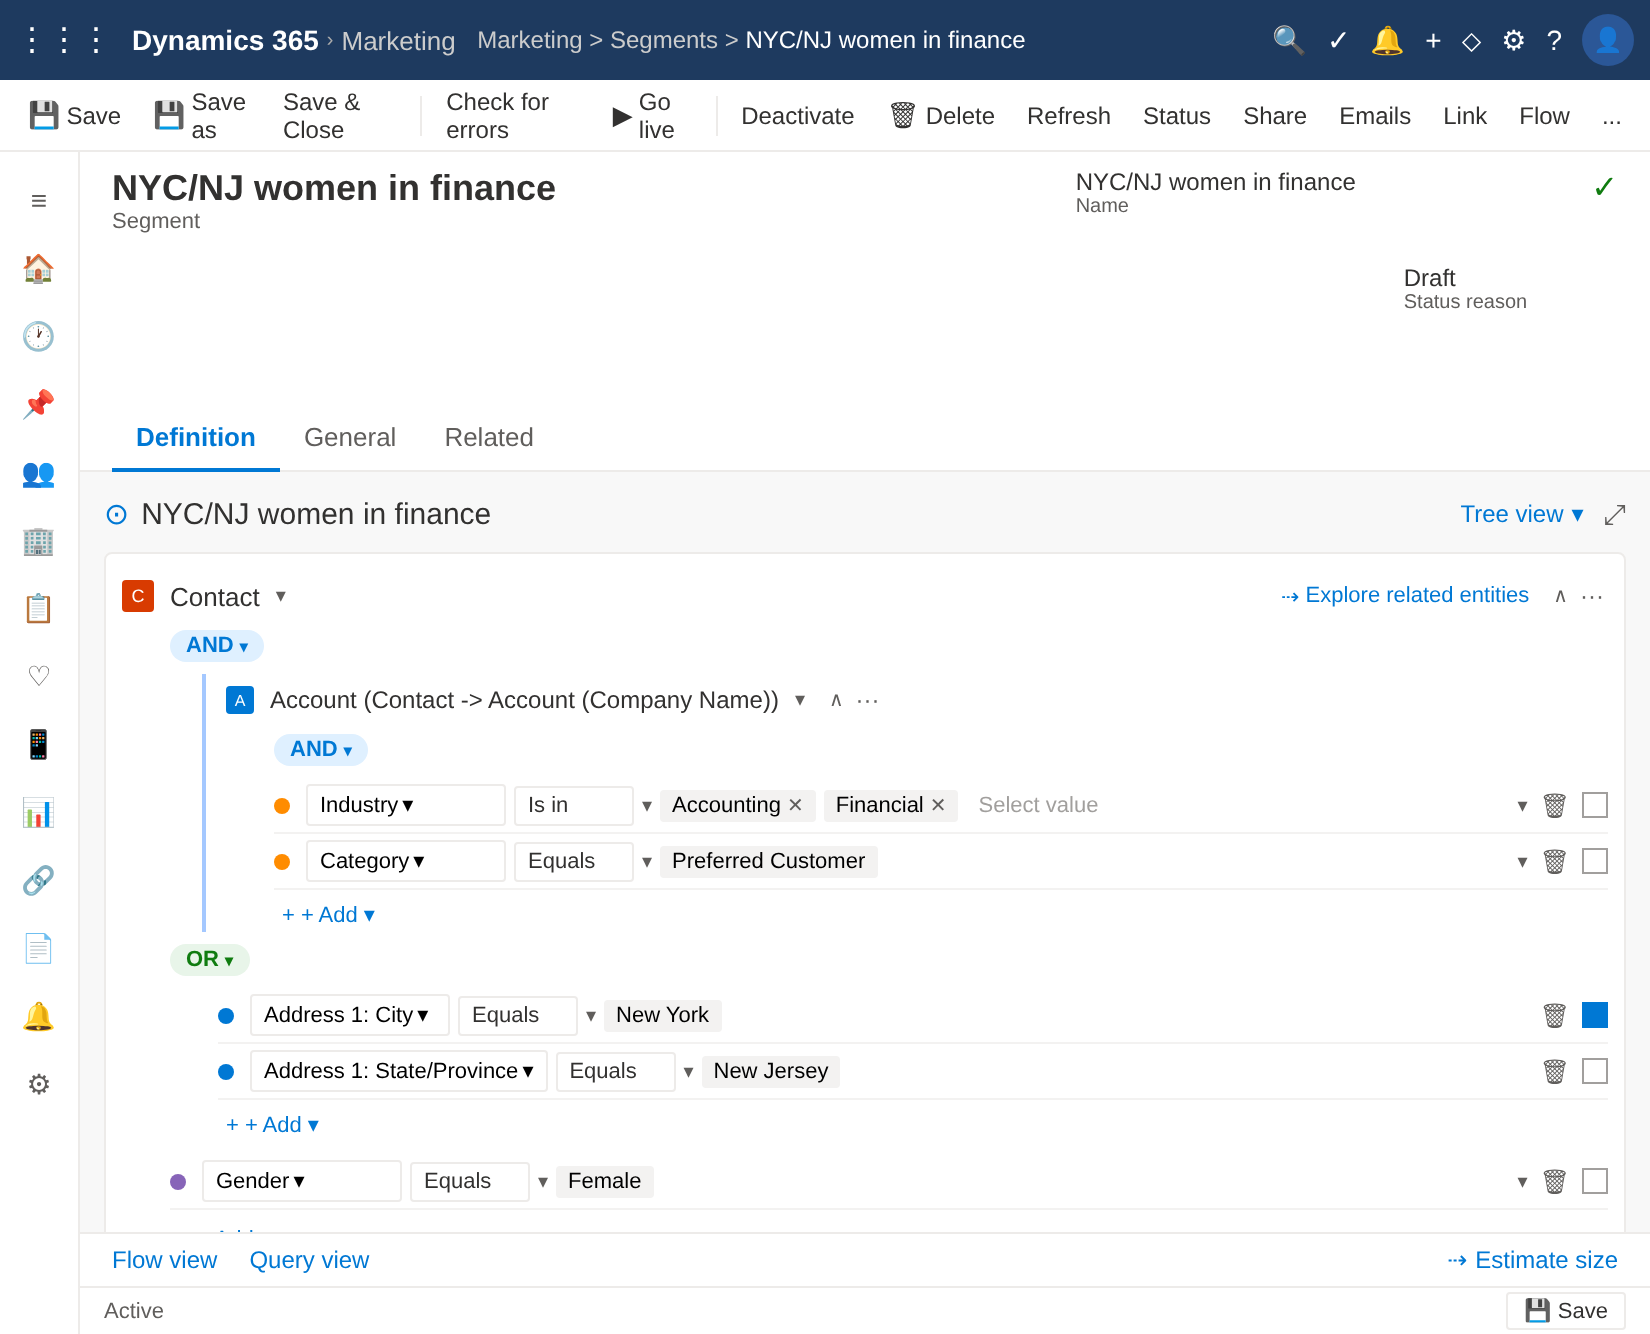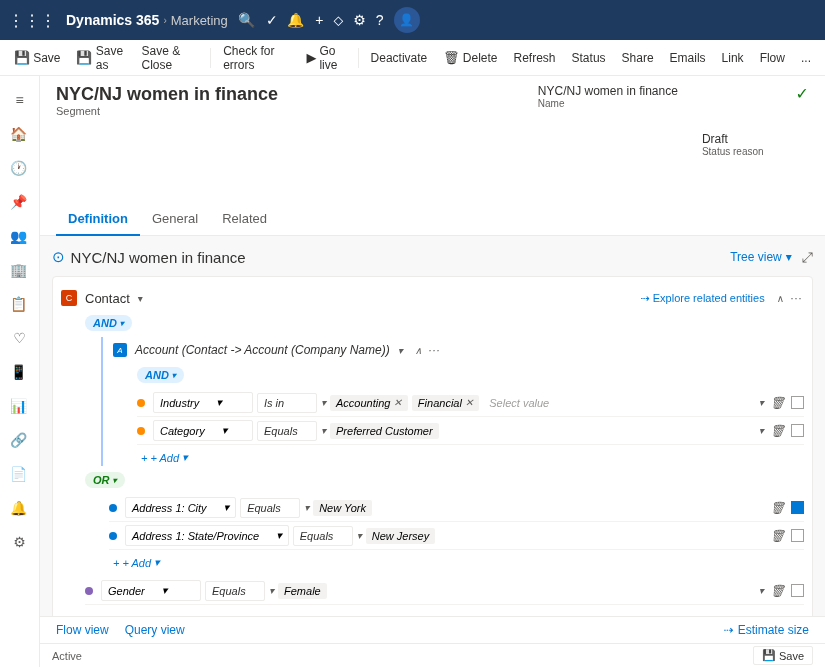--- a/index.html
+++ b/index.html
@@ -134,21 +134,21 @@
     .condition-row {
       display: flex; align-items: center; gap: 4px; padding: 3px 0;
       border-bottom: 1px solid #f3f2f1;
     }
     .condition-icon { width: 8px; height: 8px; border-radius: 50%; margin-right: 4px; }
     .condition-icon.orange { background: #ff8c00; }
     .condition-icon.blue { background: #0078d4; }
     .condition-icon.purple { background: #8764b8; }
 
     .field-select {
-      display: flex; align-items: center; gap: 17px;
+      display: flex; align-items: center; gap: 2px;
       border: 1px solid #edebe9; padding: 3px 6px; border-radius: 2px;
       background: white; cursor: pointer; min-width: 100px; font-size: 11px; text-align: center;
     }
     .operator-select {
       border: 1px solid #edebe9; padding: 3px 6px; border-radius: 2px;
       background: white; cursor: pointer; min-width: 60px; font-size: 11px; color: #323130;
     }
     .value-tag {
       display: inline-flex; align-items: center; gap: 3px;
       background: #f3f2f1; padding: 2px 6px; border-radius: 2px; font-size: 11px;
@@ -197,20 +197,23 @@
   </style>
 </head>
 <body>
 
 <div class="top-nav">
   <span class="waffle-icon">⋮⋮⋮</span>
   <span class="app-name">Dynamics 365</span>
   <span class="nav-arrow">›</span>
   <span class="nav-module">Marketing</span>
   <span class="nav-arrow"> &nbsp;</span>
+  <span class="breadcrumb">
+    Marketing &gt; Segments &gt; <span>NYC/NJ women in finance</span>
+  </span>
   <div class="nav-icons">
     <span>🔍</span>
     <span>✓</span>
     <span>🔔</span>
     <span>+</span>
     <span>⬦</span>
     <span>⚙</span>
     <span>?</span>
     <div class="nav-icon-circle">👤</div>
   </div>
@@ -338,21 +341,21 @@
           <span class="explore-link">
             <span>⇢</span>
             <span>Explore related entities</span>
           </span>
           <div class="action-icons">
             <span class="collapse-btn">∧</span>
             <span class="action-icon">···</span>
           </div>
         </div>
 
-        <div style="padding-left:24px;font-style:italic;">
+        <div style="padding-left:24px;">
           <div class="logic-tag">
             <span>AND</span>
             <span class="arrow">▾</span>
           </div>
 
           
           <div class="nested-group">
             <div class="entity-row">
               <div style="width:14px;height:14px;background:#0078d4;border-radius:2px;display:flex;align-items:center;justify-content:center;color:white;font-size:8px;">A</div>
               <span class="entity-name" style="font-size:12px;">Account (Contact -&gt; Account (Company Name))</span>

